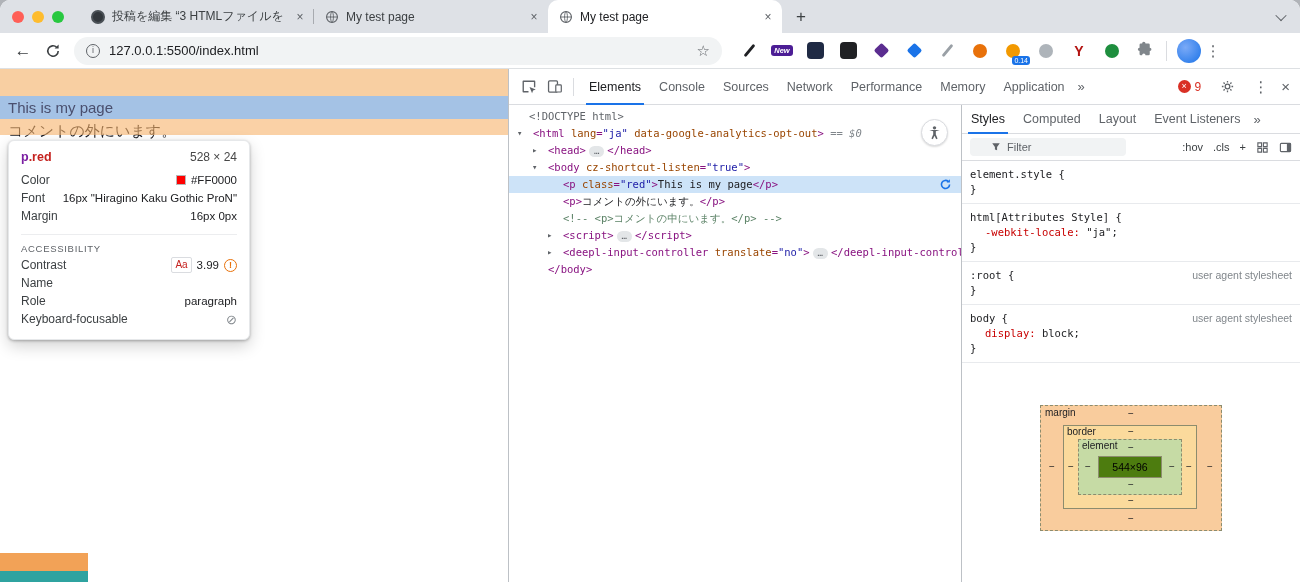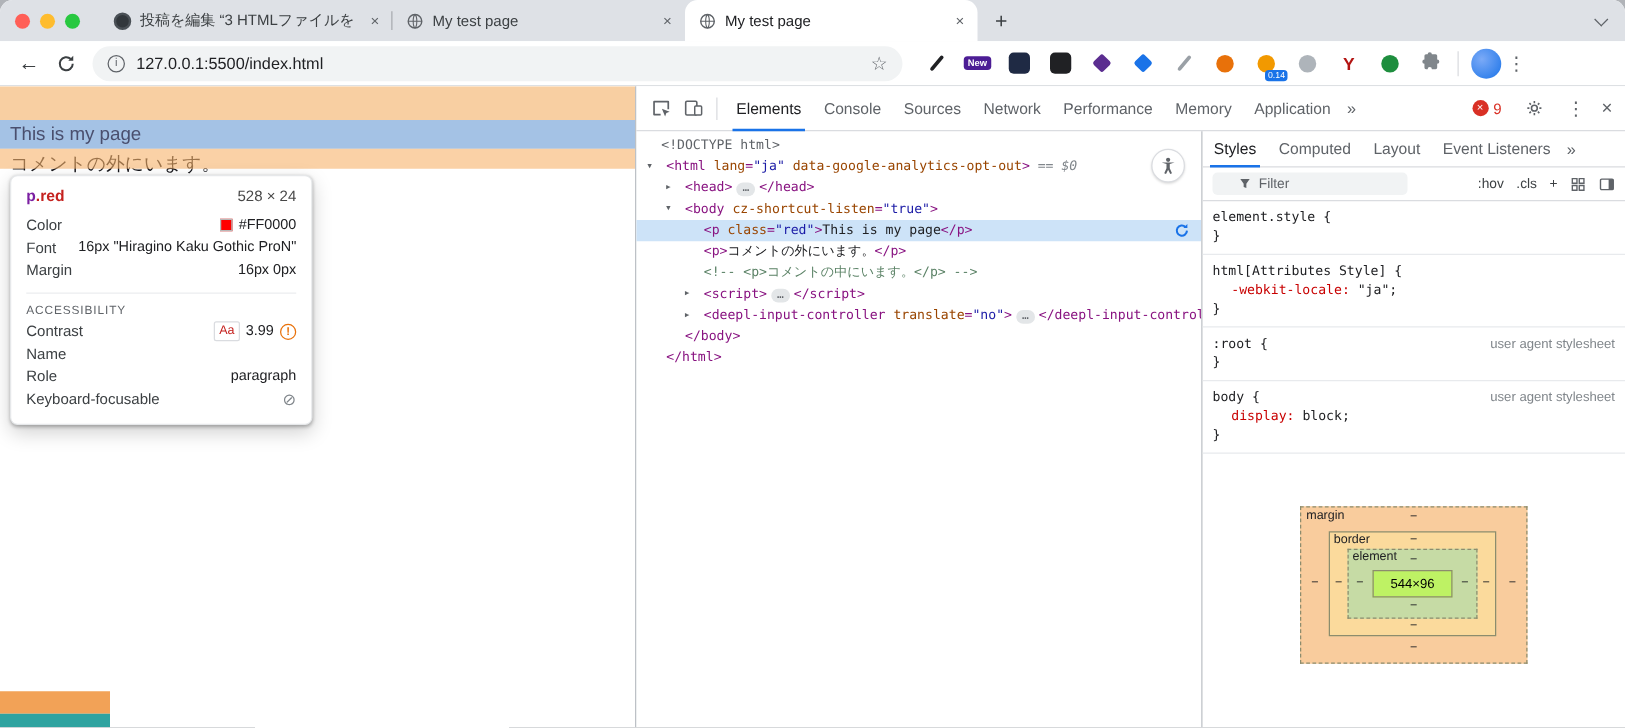--- a/index.html
+++ b/index.html
@@ -98,21 +98,21 @@
   .rule{padding:6px 8px;border-bottom:1px solid #E8EAED;line-height:15px;}
   .rule-head{display:flex;justify-content:space-between;align-items:baseline;}
   .rule-meta{font-family:"Liberation Sans",sans-serif;font-size:10.5px;color:#80868B;}
   .decl{padding-left:15px;}
   .prop{color:#C80000;}
   .bm-wrap{display:flex;justify-content:center;margin-top:42px;}
   .bm-margin{position:relative;width:180px;height:124px;background:#F9CC9D;border:1px dashed #8C8C6E;box-sizing:content-box;}
   .bm-box{position:absolute;box-sizing:border-box;}
   .bm-border{left:22px;top:19px;width:134px;height:84px;background:#FBDA9C;border:1px solid #8C8C6E;}
   .bm-padding{left:37px;top:33px;width:104px;height:56px;background:#C6DBA5;border:1px dashed #8C8C6E;}
-  .bm-content{left:57px;top:50px;width:64px;height:22px;background:#bef264;border:1px solid #8C8C6E;display:grid;place-items:center;font-size:10.5px;font-family:"Liberation Sans",sans-serif;}
+  .bm-content{left:57px;top:50px;width:64px;height:22px;background:#4d7c0f;border:1px solid #8C8C6E;display:grid;place-items:center;font-size:10.5px;font-family:"Liberation Sans",sans-serif;}
   .bm-label{position:absolute;font-size:10px;color:#202124;font-family:"Liberation Sans",sans-serif;z-index:3;}
   .bm-dash{position:absolute;font-size:10px;color:#202124;width:8px;text-align:center;font-family:"Liberation Sans",sans-serif;z-index:3;}
 </style>
 </head>
 <body>
 
 <div class="window">
 
   <div class="tabstrip">
     <div class="traffic">
@@ -164,21 +164,21 @@
     <div class="urlbar">
       <span class="info-circle">i</span>
       <span class="url-text">127.0.0.1:5500/index.html</span>
       <span class="star">☆</span>
     </div>
     <div class="extbar" id="extbar">
         <div class="ext">
           <span class="sh-pen" style="background: rgb(32, 33, 36);"></span>
         </div>
         <div class="ext">
-          <span class="sh-pill" style="background: #4c1d95; color: rgb(255, 255, 255);">New</span>
+          <span class="sh-pill" style="background: #4c1d95; color: rgb(255, 255, 255); font-style: italic;">New</span>
         </div>
         <div class="ext">
           <span class="sh-square" style="background: rgb(31, 42, 68); color: rgb(255, 255, 255);"></span>
         </div>
         <div class="ext">
           <span class="sh-square" style="background: rgb(32, 33, 36); color: rgb(255, 255, 255);"></span>
         </div>
         <div class="ext">
           <span class="sh-diamond" style="background: rgb(91, 45, 144);"></span>
         </div>
@@ -322,21 +322,20 @@
         <div class="dom-line" style="padding-left: 39px;"><span class="caret" style="left: 23px;">▾</span><span class="seg-tag">&lt;body</span><span class="seg-attr"> cz-shortcut-listen</span><span class="seg-tag">=</span><span class="seg-val">"true"</span><span class="seg-tag">&gt;</span></div>
         <div class="dom-line selected" style="padding-left: 54px;"><span class="seg-tag">&lt;p</span><span class="seg-attr"> class</span><span class="seg-tag">=</span><span class="seg-val">"red"</span><span class="seg-tag">&gt;</span><span class="seg-text">This is my page</span><span class="seg-tag">&lt;/p&gt;</span><span class="reload-badge"><svg width="13" height="13" viewBox="0 0 16 16">
               <path d="M13 8a5 5 0 1 1-1.5-3.6" fill="none" stroke="#1A73E8" stroke-width="2"></path>
               <path d="M13.4 1.4v4h-4z" fill="#1A73E8"></path>
             </svg></span></div>
         <div class="dom-line" style="padding-left: 54px;"><span class="seg-tag">&lt;p&gt;</span><span class="seg-text">コメントの外にいます。</span><span class="seg-tag">&lt;/p&gt;</span></div>
         <div class="dom-line" style="padding-left: 54px;"><span class="seg-comment">&lt;!-- &lt;p&gt;コメントの中にいます。&lt;/p&gt; --&gt;</span></div>
         <div class="dom-line" style="padding-left: 54px;"><span class="caret" style="left: 38px;">▸</span><span class="seg-tag">&lt;script&gt;</span><span class="pill">…</span><span class="seg-tag">&lt;/script&gt;</span></div>
         <div class="dom-line" style="padding-left: 54px;"><span class="caret" style="left: 38px;">▸</span><span class="seg-tag">&lt;deepl-input-controller</span><span class="seg-attr"> translate</span><span class="seg-tag">=</span><span class="seg-val">"no"</span><span class="seg-tag">&gt;</span><span class="pill">…</span><span class="seg-tag">&lt;/deepl-input-controller&gt;</span></div>
         <div class="dom-line" style="padding-left: 39px;"><span class="seg-tag">&lt;/body&gt;</span></div>
-        <div class="dom-line" style="padding-left: 24px;"><span class="seg-tag">&lt;/html&gt;</span></div>
       </div>
 
     <div class="a11y-fab">
       <svg width="15" height="15" viewBox="0 0 16 16">
           <circle cx="8" cy="3" r="1.8" fill="#5F6368"></circle>
           <path d="M2.5 5.3h11l-4.1 1.4v3.5l1.9 4.2-1.5.7L8 11.5l-1.8 3.6-1.5-.7 1.9-4.2V6.7z" fill="#5F6368"></path>
         </svg>
     </div>
 
     <div class="styles">

